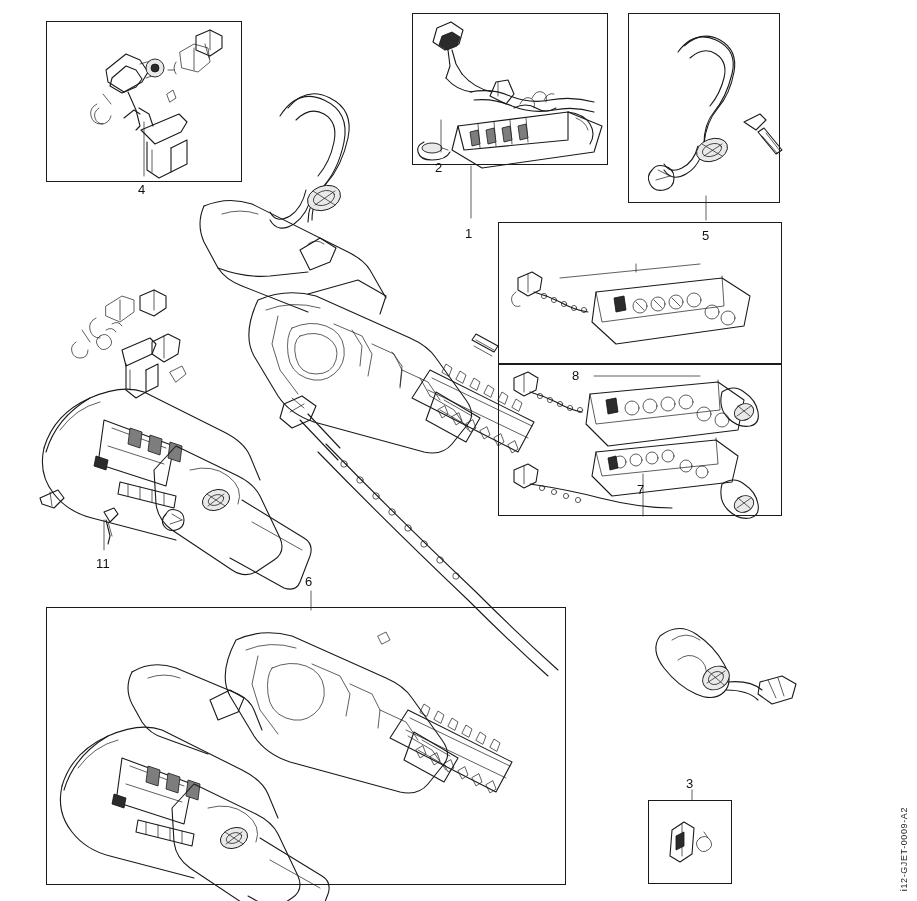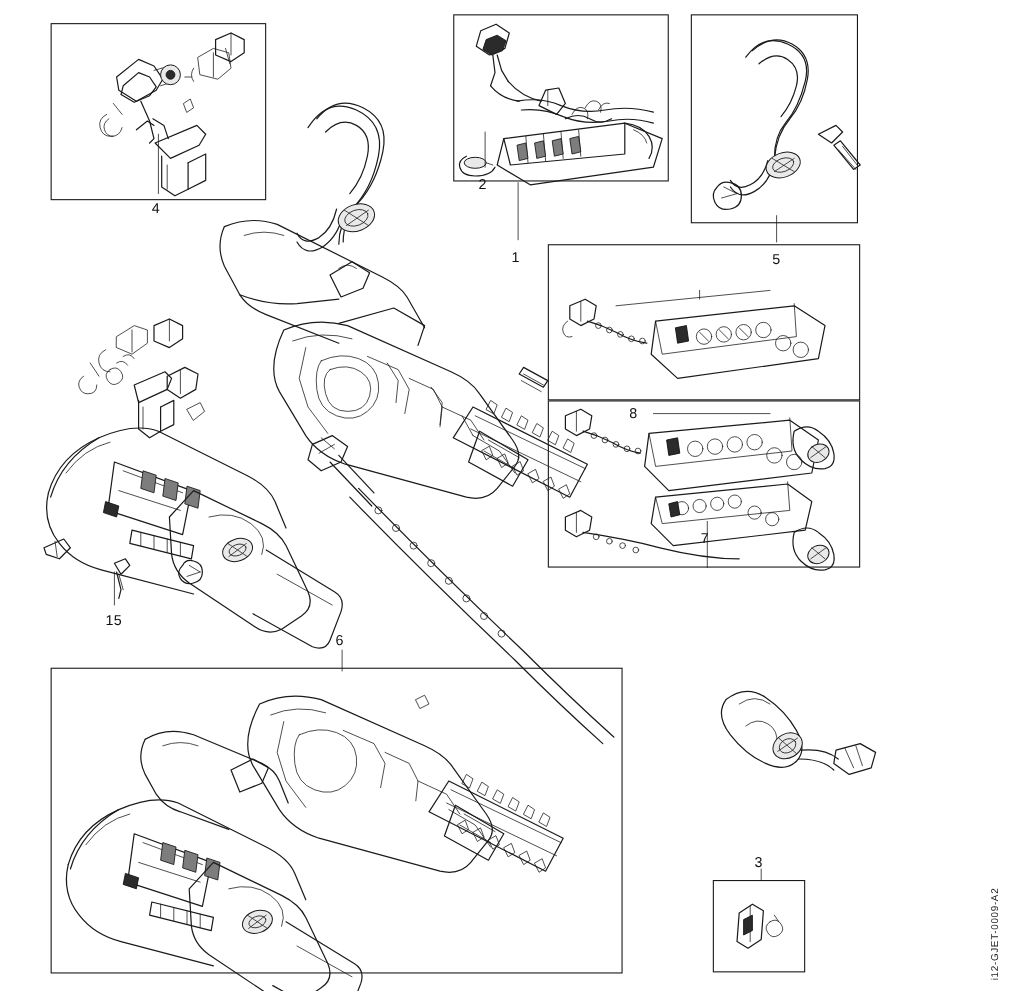--- a/index.html
+++ b/index.html
@@ -434,19 +434,19 @@
   <div class="box" style="left:498px; top:364px; width:284px; height:152px;"></div>
   <div class="box" style="left:46px; top:607px; width:520px; height:278px;"></div>
   <div class="box" style="left:648px; top:800px; width:84px; height:84px;"></div>
 
   <div class="callout" style="left:138px; top:182px;">4</div>
   <div class="callout" style="left:435px; top:160px;">2</div>
   <div class="callout" style="left:465px; top:226px;">1</div>
   <div class="callout" style="left:702px; top:228px;">5</div>
   <div class="callout" style="left:572px; top:368px;">8</div>
   <div class="callout" style="left:637px; top:482px;">7</div>
-  <div class="callout" style="left:96px; top:556px;">15</div>
+  <div class="callout" style="left:96px; top:556px;">11</div>
   <div class="callout" style="left:305px; top:574px;">6</div>
   <div class="callout" style="left:686px; top:776px;">3</div>
 
   <div class="docid">i12-GJET-0009-A2</div>
 
 </div>
 
 </body></html>

